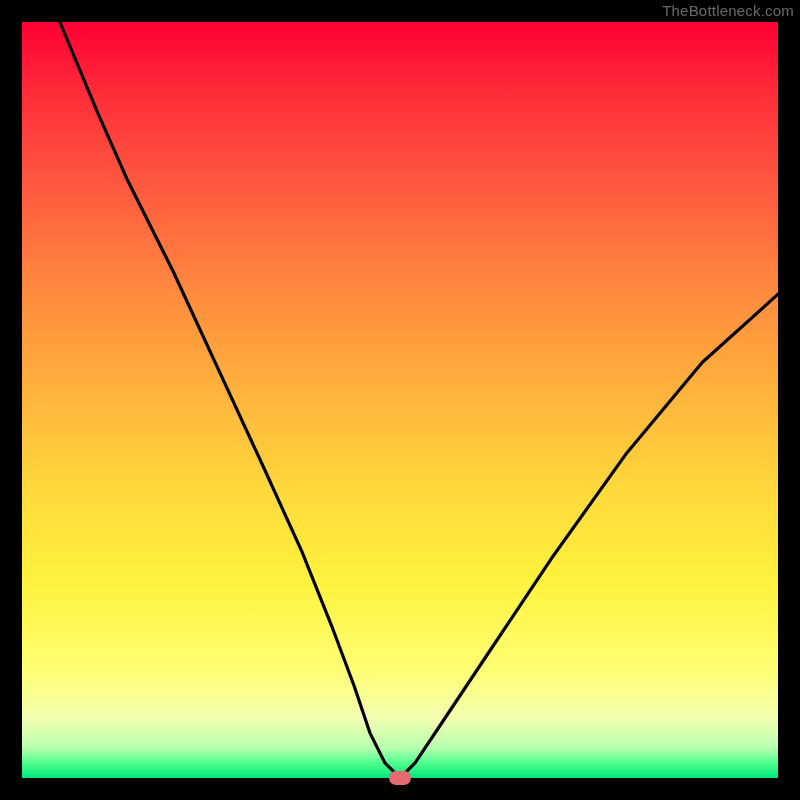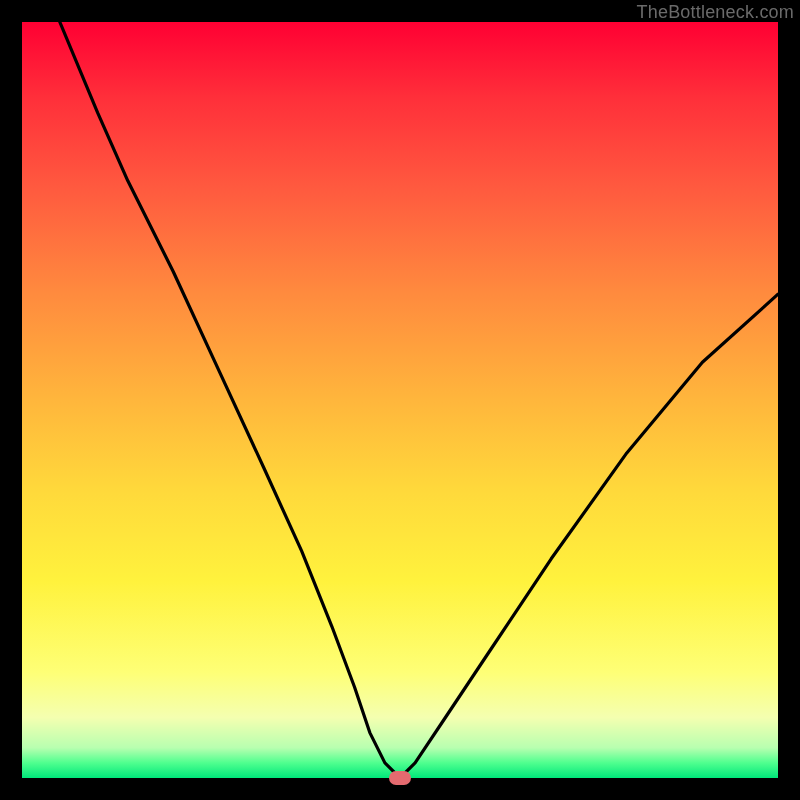--- a/index.html
+++ b/index.html
@@ -38,21 +38,21 @@
       #b8ffb0 96%,
       #4fff8f 98%,
       #00e77a 100%
     );
   }
   .watermark {
     position: absolute;
     top: 2px;
     right: 6px;
     color: #6a6a6a;
-    font-size: 18px;
+    font-size: 15px;
     font-weight: 500;
     letter-spacing: 0.2px;
     user-select: none;
   }
   .marker {
     position: absolute;
     width: 22px;
     height: 14px;
     border-radius: 7px;
     background: #e46a6f;

